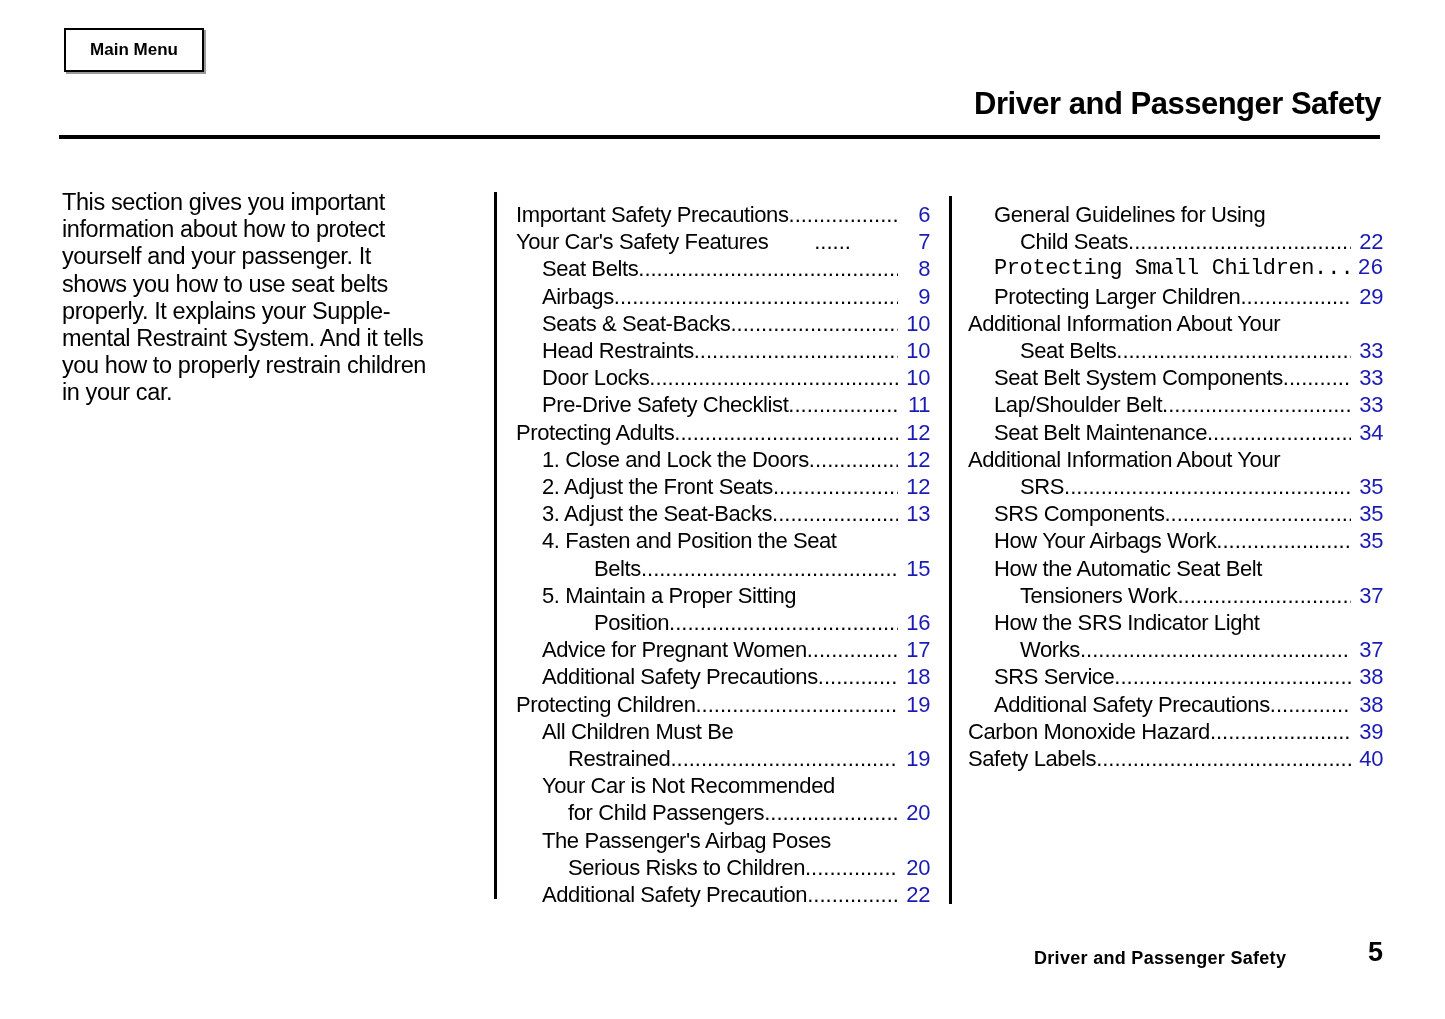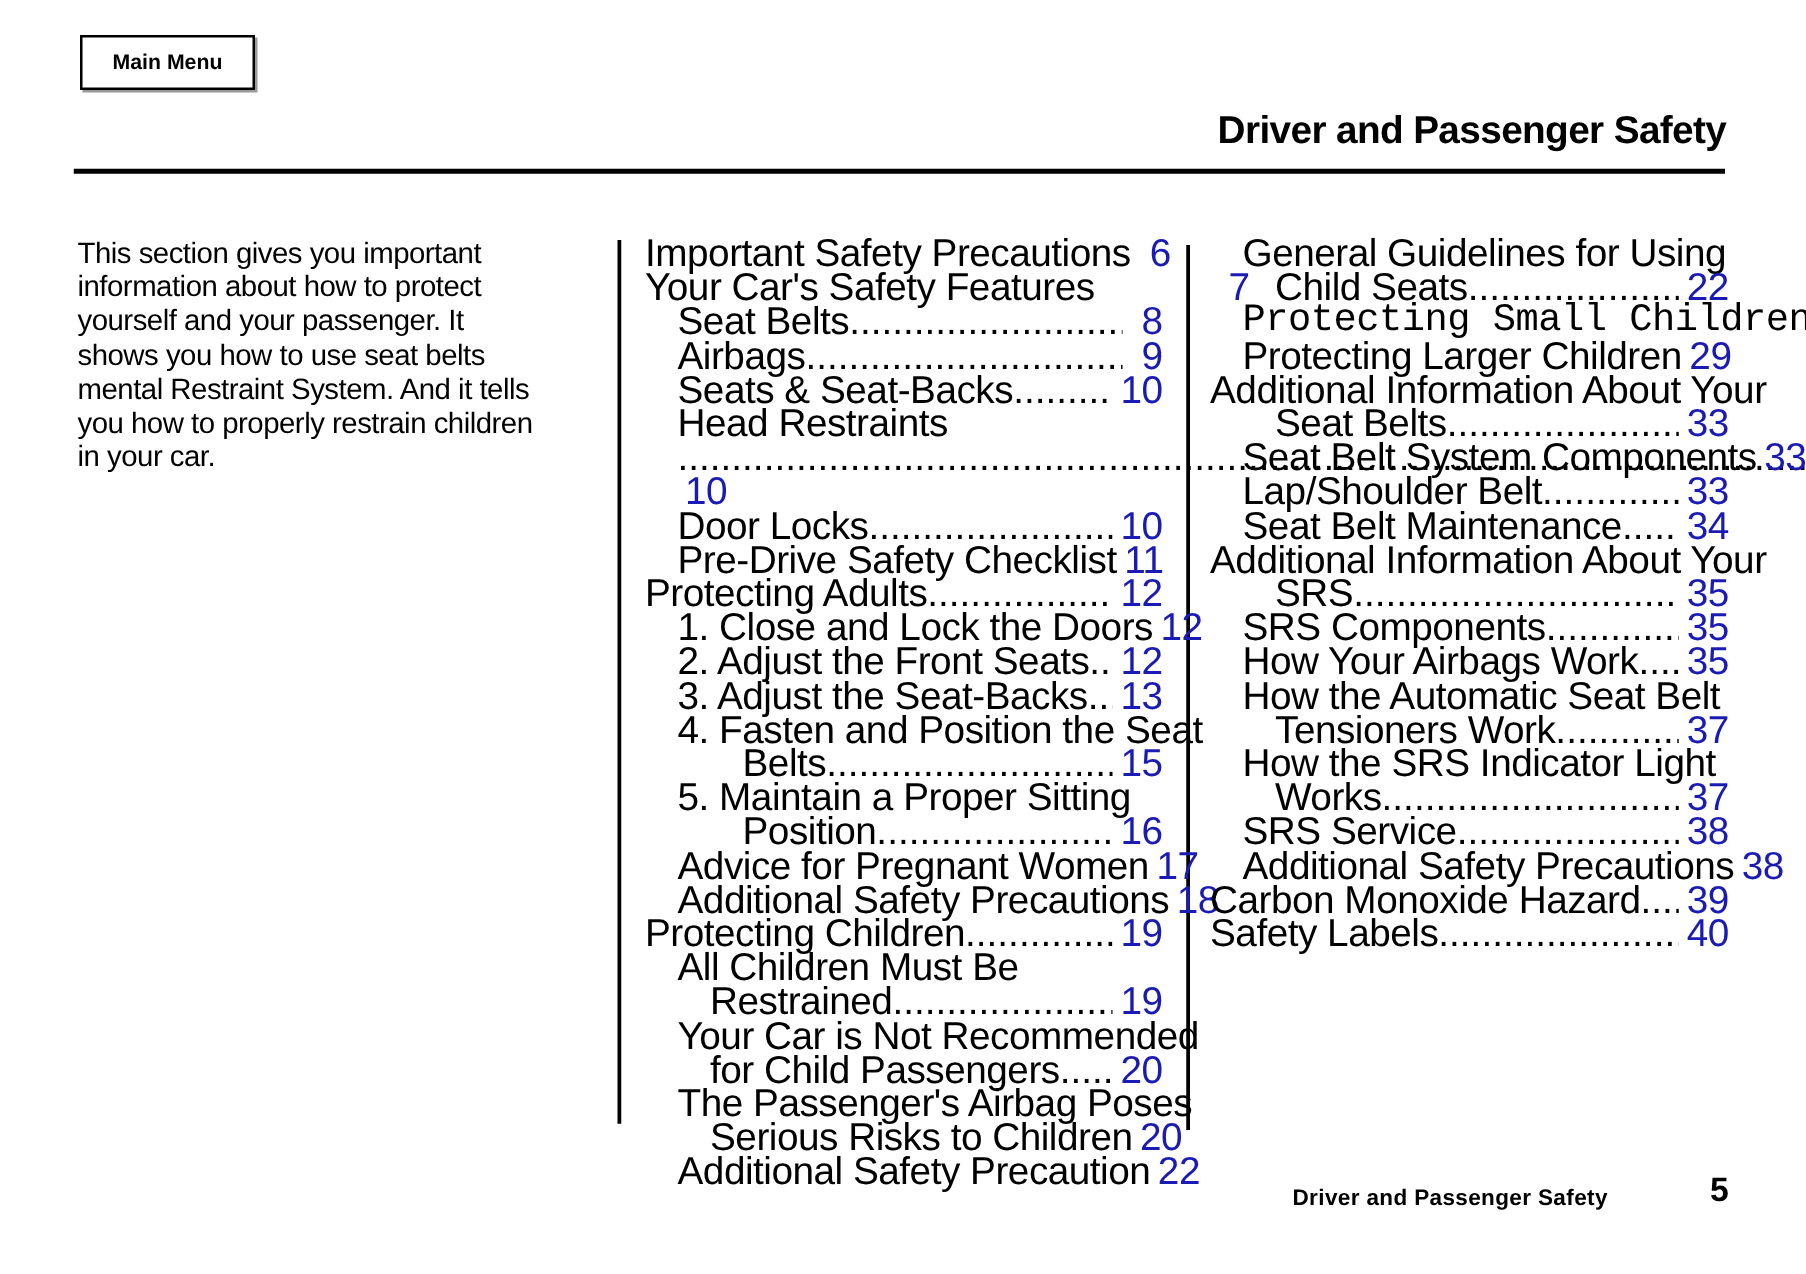--- a/index.html
+++ b/index.html
@@ -9,21 +9,21 @@
     border:2px solid #000; box-shadow:2px 2px 0 #9a9a9a; background:#fff;
     box-sizing:border-box; display:flex; align-items:center; justify-content:center;
     font-weight:bold; font-size:17px; cursor:pointer; }
   .page-title { position:absolute; right:64px; top:86px; font-size:31px; font-weight:bold;
     letter-spacing:-0.5px; white-space:nowrap; }
   .title-rule { position:absolute; left:59px; top:135px; width:1321px; height:4px; background:#000; }
   .intro { position:absolute; left:62px; top:189px; width:430px; font-size:23.5px;
     line-height:27.2px; letter-spacing:-0.4px; }
   .intro p { margin:0; }
   .vrule { position:absolute; width:3px; background:#000; }
-  .toc { position:absolute; top:189px; font-size:31px; line-height:27.2px; letter-spacing:-0.4px; }
+  .toc { position:absolute; top:201px; font-size:22px; line-height:27.2px; letter-spacing:-0.4px; }
   .toc-entry { display:flex; align-items:baseline; white-space:nowrap; cursor:pointer; }
   .toc-entry .label { flex:0 0 auto; }
   .toc-entry .leader { flex:1 1 auto; overflow:hidden; white-space:nowrap; }
   .toc-entry .leader::after { content:"........................................................................................................."; letter-spacing:0px; }
   .toc-entry .page { flex:0 0 auto; color:#1a1ab4; padding-left:6px; text-align:right; min-width:26px; }
   .footer-title { position:absolute; left:1034px; top:948px; font-size:18px; font-weight:bold; letter-spacing:0.3px; white-space:nowrap; }
   .footer-page { position:absolute; left:1368px; top:937px; font-size:27px; font-weight:bold; }
 </style>
 </head>
 <body>
@@ -31,20 +31,21 @@
 <div class="main-menu-btn">Main Menu</div>
 
 <div class="page-title">Driver and Passenger Safety</div>
 <div class="title-rule"></div>
 
 <div class="intro">
   <p>This section gives you important</p>
   <p>information about how to protect</p>
   <p>yourself and your passenger. It</p>
   <p>shows you how to use seat belts</p>
+  <p>properly. It explains your Supple-</p>
   <p>mental Restraint System. And it tells</p>
   <p>you how to properly restrain children</p>
   <p>in your car.</p>
 </div>
 
 <div class="vrule" style="left:494px; top:192px; height:707px;"></div>
 <div class="vrule" style="left:949px; top:196px; height:708px;"></div>
 
 <div class="toc" id="toc-col1" style="left:516px; width:414px;">
     <div class="toc-entry" style="padding-left: 0px;">
@@ -65,21 +66,21 @@
     <div class="toc-entry" style="padding-left: 26px;">
       <span class="label">Airbags</span>
       <span class="leader"></span>
       <span class="page">9</span>
     </div>
     <div class="toc-entry" style="padding-left: 26px;">
       <span class="label">Seats &amp; Seat-Backs</span>
       <span class="leader"></span>
       <span class="page">10</span>
     </div>
-    <div class="toc-entry" style="padding-left: 26px; flex-direction: column;">
+    <div class="toc-entry" style="padding-left: 26px;">
       <span class="label">Head Restraints</span>
       <span class="leader"></span>
       <span class="page">10</span>
     </div>
     <div class="toc-entry" style="padding-left: 26px;">
       <span class="label">Door Locks</span>
       <span class="leader"></span>
       <span class="page">10</span>
     </div>
     <div class="toc-entry" style="padding-left: 26px;">

